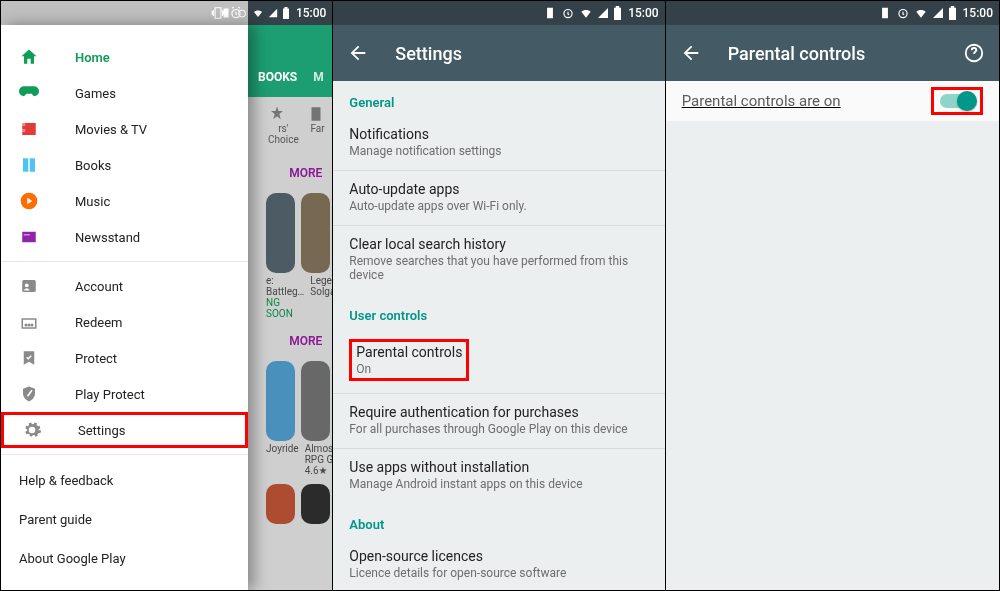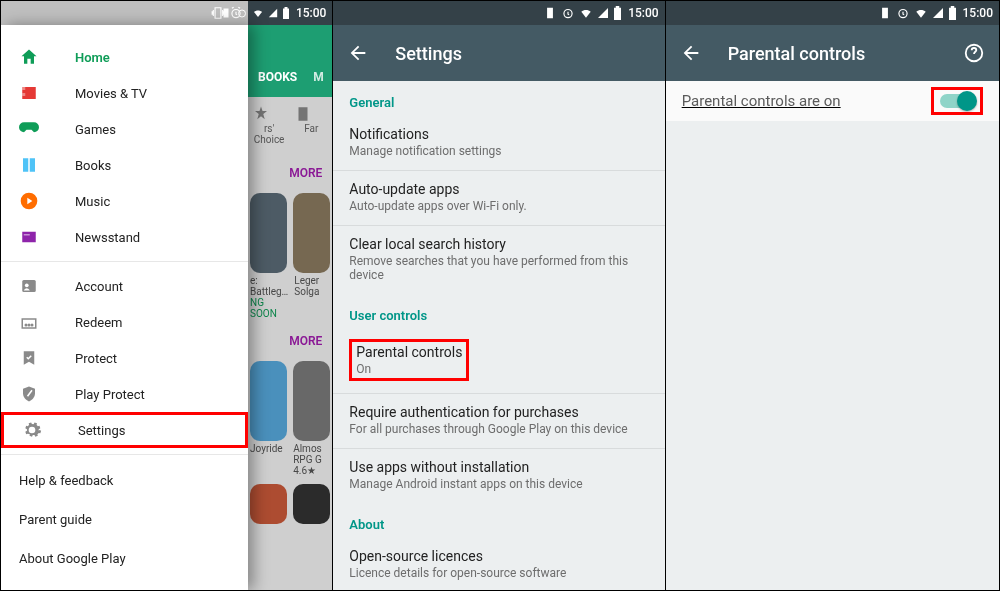--- a/index.html
+++ b/index.html
@@ -118,21 +118,21 @@
             <path d="M3 0h4v2h2v14H1V2h2z"></path>
           </svg>
         </span>
       <span class="clock">15:00</span>
     </div>
     <div style="position:absolute;top:24px;left:247px;right:0;height:32px;background:#1d9e72;"></div>
     <div style="position:absolute;top:56px;left:247px;right:0;height:40px;background:#1d9e72;color:#fff;display:flex;align-items:center;">
       <span style="padding:0 10px;font-size:12px;font-weight:700;">BOOKS</span>
       <span style="padding:0 6px;font-size:12px;font-weight:700;opacity:.8;">M</span>
     </div>
-    <div style="position:absolute;top:96px;left:247px;right:0;bottom:0;background:#f3f3f3;filter:brightness(.85);overflow:hidden;">
+    <div style="position:absolute;top:96px;left:247px;right:0;bottom:0;background:#f3f3f3;filter:brightness(.85);overflow:hidden;padding-left:16px;">
       <div style="display:flex;gap:8px;padding:8px 4px;">
         <div style="flex:1;text-align:center;">
           <svg width="18" height="18" viewBox="0 0 24 24" fill="#888">
               <path d="M12 2l2 6h6l-5 4 2 7-5-4-5 4 2-7-5-4h6z"></path>
             </svg>
           <div style="font-size:10px;color:#666;">rs' Choice</div>
         </div>
         <div style="flex:1;text-align:center;">
           <svg width="18" height="18" viewBox="0 0 24 24" fill="#888">
               <rect x="6" y="3" width="12" height="18"></rect>
@@ -186,35 +186,35 @@
           <div class="nav-item active">
             <span class="nav-ic">
               <svg width="20" height="20" viewBox="0 0 24 24" fill="#0f9d58">
                 <path d="M12 3l9 8h-3v9h-4v-6h-4v6H6v-9H3z"></path>
               </svg>
             </span>
             <span>Home</span>
           </div>
           <div class="nav-item">
             <span class="nav-ic">
+              <svg width="22" height="16" viewBox="0 0 24 16" fill="#0f9d58">
+                <path d="M6 0h12a6 6 0 010 12l-3-3h-6l-3 3A6 6 0 016 0z"></path>
+              </svg>
+            </span>
+            <span>Games</span>
+          </div>
+          <div class="nav-item">
+            <span class="nav-ic">
               <svg width="18" height="18" viewBox="0 0 24 24" fill="#e53935">
                 <rect x="3" y="4" width="18" height="16"></rect>
                 <rect x="3" y="4" width="4" height="4" fill="#fff" opacity=".4"></rect>
                 <rect x="3" y="12" width="4" height="4" fill="#fff" opacity=".4"></rect>
               </svg>
             </span>
             <span>Movies &amp; TV</span>
-          </div>
-          <div class="nav-item">
-            <span class="nav-ic">
-              <svg width="22" height="16" viewBox="0 0 24 16" fill="#0f9d58">
-                <path d="M6 0h12a6 6 0 010 12l-3-3h-6l-3 3A6 6 0 016 0z"></path>
-              </svg>
-            </span>
-            <span>Games</span>
           </div>
           <div class="nav-item">
             <span class="nav-ic">
               <svg width="18" height="18" viewBox="0 0 24 24" fill="#4fc3f7">
                 <path d="M4 3h7v18H4zM13 3h7v18h-7z"></path>
               </svg>
             </span>
             <span>Books</span>
           </div>
           <div class="nav-item">

